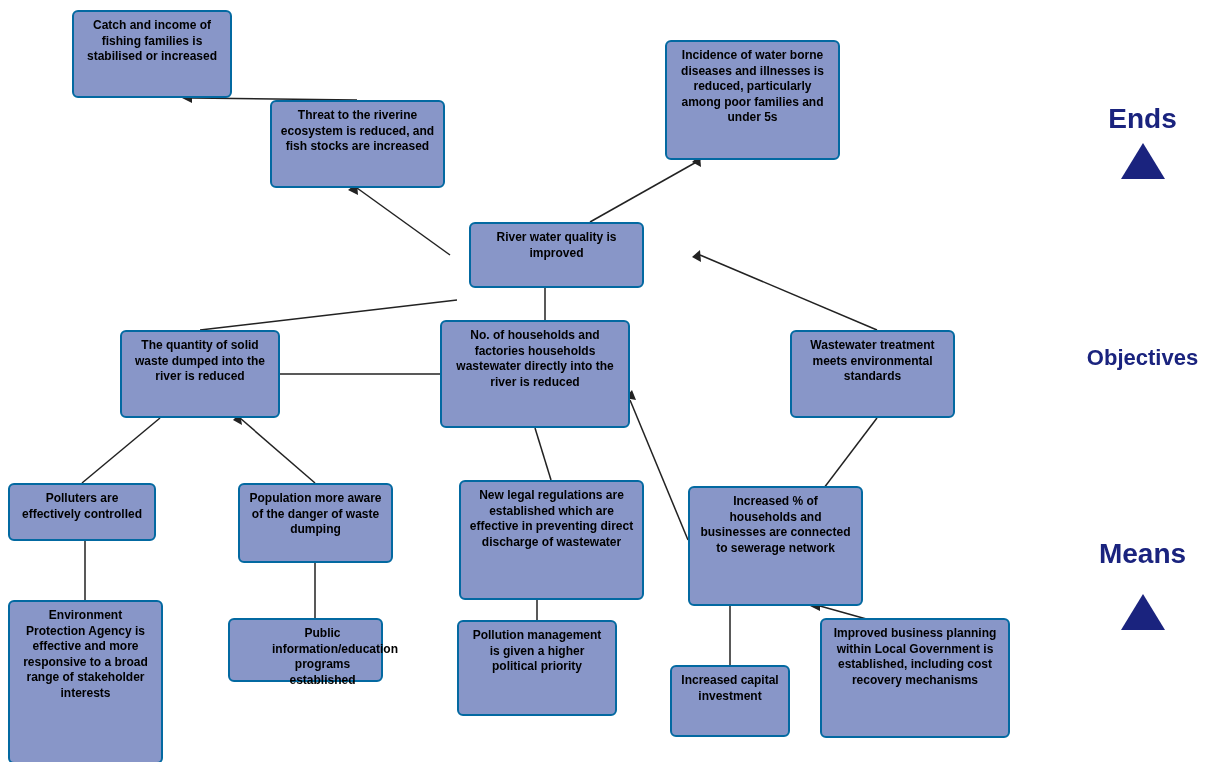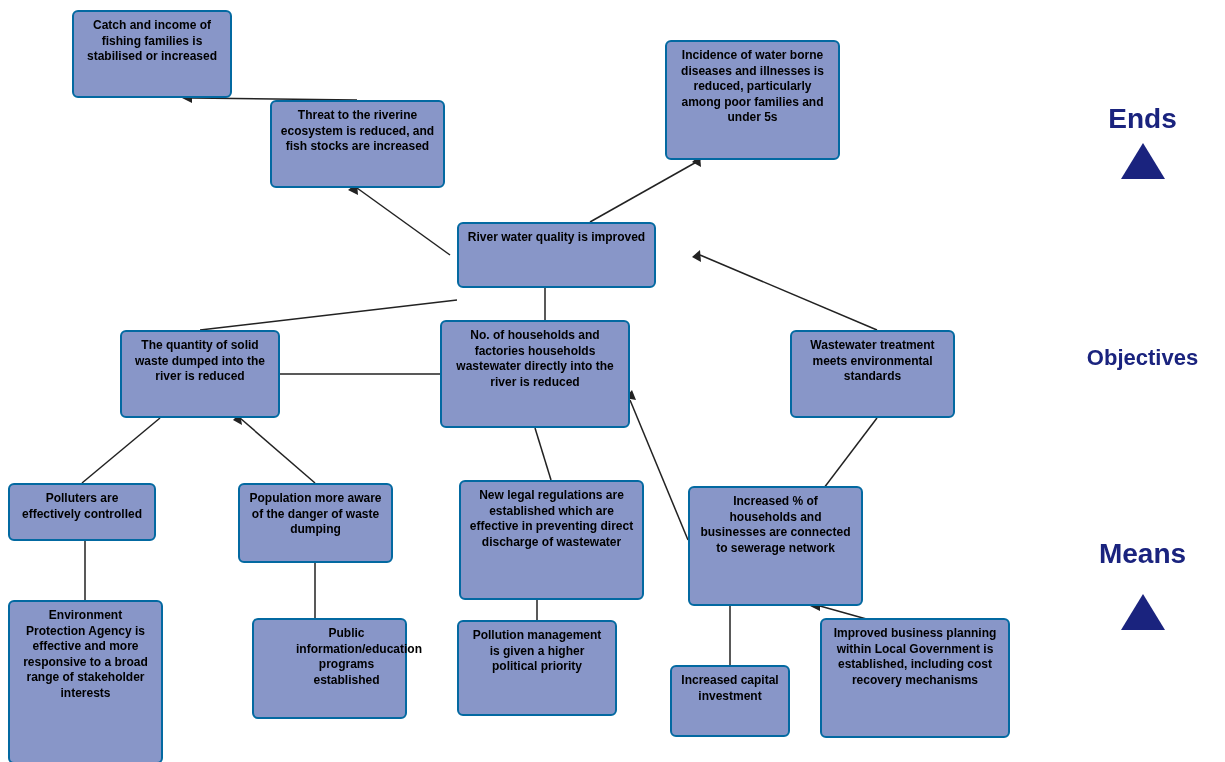--- a/index.html
+++ b/index.html
@@ -129,39 +129,39 @@
     <line x1="877" y1="330" x2="700" y2="255"></line>
     <polygon points="700,250 692,257 701,262"></polygon>
   </svg>
 
   <div class="node" style="left:72px;top:10px;width:160px;height:88px;">Catch and income of fishing families is stabilised or increased</div>
 
   <div class="node" style="left:270px;top:100px;width:175px;height:88px;">Threat to the riverine ecosystem is reduced, and fish stocks are increased</div>
 
   <div class="node" style="left:665px;top:40px;width:175px;height:120px;">Incidence of water borne diseases and illnesses is reduced, particularly among poor families and under 5s</div>
 
-  <div class="node" style="left:457px;top:222px;width:199px;height:66px;">River water quality is improved</div>
+  <div class="node" style="left:469px;top:222px;width:175px;height:66px;">River water quality is improved</div>
 
   <div class="node" style="left:120px;top:330px;width:160px;height:88px;">The quantity of solid waste dumped into the river is reduced</div>
 
   <div class="node" style="left:440px;top:320px;width:190px;height:108px;">No. of households and factories households wastewater directly into the river is reduced</div>
 
   <div class="node" style="left:790px;top:330px;width:165px;height:88px;">Wastewater treatment meets environmental standards</div>
 
   <div class="node" style="left:8px;top:483px;width:148px;height:58px;">Polluters are effectively controlled</div>
 
   <div class="node" style="left:238px;top:483px;width:155px;height:80px;">Population more aware of the danger of waste dumping</div>
 
   <div class="node" style="left:459px;top:480px;width:185px;height:120px;">New legal regulations are established which are effective in preventing direct discharge of wastewater</div>
 
   <div class="node" style="left:688px;top:486px;width:175px;height:120px;">Increased % of households and businesses are connected to sewerage network</div>
 
   <div class="node" style="left:8px;top:600px;width:155px;height:164px;">Environment Protection Agency is effective and more responsive to a broad range of stakeholder interests</div>
 
-  <div class="node" style="left:252px;top:618px;width:155px;height:101px;padding-left:42px;">Public information/education programs established</div>
+  <div class="node" style="left:228px;top:618px;width:155px;height:64px;padding-left:42px;">Public information/education programs established</div>
 
   <div class="node" style="left:457px;top:620px;width:160px;height:96px;">Pollution management is given a higher political priority</div>
 
   <div class="node" style="left:670px;top:665px;width:120px;height:72px;">Increased capital investment</div>
 
   <div class="node" style="left:820px;top:618px;width:190px;height:120px;">Improved business planning within Local Government is established, including cost recovery mechanisms</div>
 
 </div>
 
 <div class="sidebar" style="position:absolute;right:0;top:0;width:165px;height:733px;display:flex;flex-direction:column;align-items:center;justify-content:space-around;padding:20px 0;">

